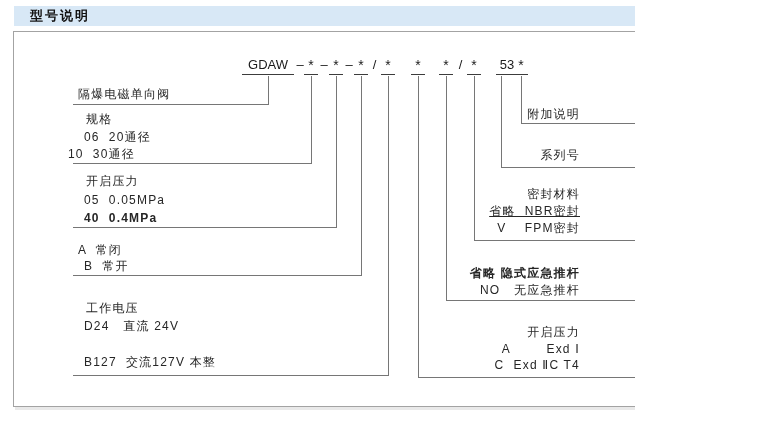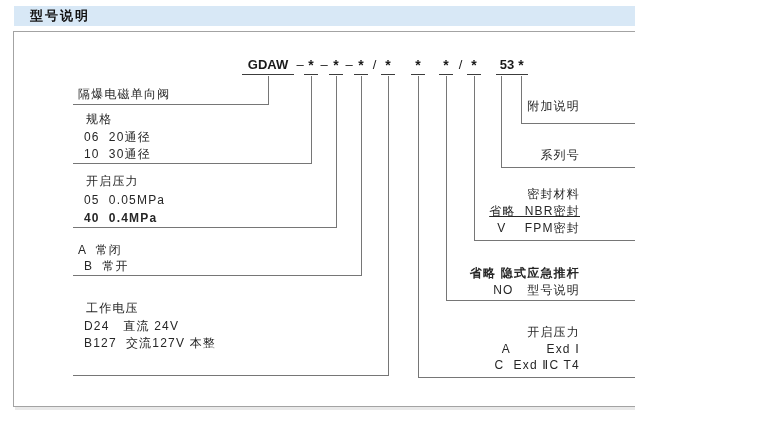--- a/index.html
+++ b/index.html
@@ -24,21 +24,21 @@
   }
   .frame{
     position:absolute;left:13px;top:31px;width:726px;height:374px;
     border:1px solid var(--border,#a3a3a3);background:#fff;
     box-shadow:2px 3px 0 #e9e9e9;
   }
   .tok{
     position:absolute;top:57px;height:17px;line-height:16px;
     text-align:center;font-size:13px;color:#1a1a1a;white-space:pre;
   }
-  .tok.u{border-bottom:1px solid var(--code_line,#3c3c3c);font-weight:bold;}
+  .tok.u{border-bottom:1px solid var(--code_line,#3c3c3c);}
   .tok.star{font-size:14px;}
   .conn{position:absolute;top:76px;}
   .conn.l{border-right:1px solid var(--line,#767676);border-bottom:1px solid var(--line,#767676);}
   .conn.r{border-left:1px solid var(--line,#767676);border-bottom:1px solid var(--line,#767676);}
   .lbl{
     position:absolute;height:14px;line-height:14px;font-size:12px;
     letter-spacing:1.2px;white-space:pre;color:var(--text,#262626);
   }
   .lbl.r{text-align:right;}
 </style>
@@ -78,41 +78,41 @@
   <div class="conn r" style="left:521px;width:176px;height:47px;"></div>
   <div class="conn r" style="left:501px;width:196px;height:91px;"></div>
   <div class="conn r" style="left:474px;width:223px;height:164px;"></div>
   <div class="conn r" style="left:446px;width:251px;height:224px;"></div>
   <div class="conn r" style="left:418px;width:279px;height:301px;"></div>
 
   <div class="lbl" style="left:78px;top:87px;">隔爆电磁单向阀</div>
 
   <div class="lbl" style="left:86px;top:112px;">规格</div>
   <div class="lbl" style="left:84px;top:130px;">06  20通径</div>
-  <div class="lbl" style="left:84px;top:147px;">10  30通径</div>
+  <div class="lbl" style="left:68px;top:147px;">10  30通径</div>
 
   <div class="lbl" style="left:86px;top:174px;">开启压力</div>
   <div class="lbl" style="left:84px;top:193px;">05  0.05MPa</div>
   <div class="lbl" style="left:84px;top:211px;font-weight:bold;">40  0.4MPa</div>
 
   <div class="lbl" style="left:78px;top:243px;">A  常闭</div>
   <div class="lbl" style="left:84px;top:259px;">B  常开</div>
 
   <div class="lbl" style="left:86px;top:301px;">工作电压</div>
   <div class="lbl" style="left:84px;top:319px;">D24   直流 24V</div>
-  <div class="lbl" style="left:84px;top:336px;">B127  交流127V 本整</div>
+  <div class="lbl" style="left:84px;top:355px;">B127  交流127V 本整</div>
 
-  <div class="lbl r" style="right:55px;top:99px;">附加说明</div>
+  <div class="lbl r" style="right:55px;top:107px;">附加说明</div>
 
   <div class="lbl r" style="right:55px;top:148px;">系列号</div>
 
   <div class="lbl r" style="right:55px;top:187px;">密封材料</div>
   <div class="lbl r" style="right:55px;top:204px;text-decoration:underline;">省略  NBR密封</div>
   <div class="lbl r" style="right:55px;top:221px;">V    FPM密封</div>
 
   <div class="lbl r" style="right:55px;top:266px;font-weight:bold;">省略 隐式应急推杆</div>
-  <div class="lbl r" style="right:55px;top:283px;">NO   型号说明</div>
+  <div class="lbl r" style="right:55px;top:283px;">NO   无应急推杆</div>
 
   <div class="lbl r" style="right:55px;top:325px;">开启压力</div>
   <div class="lbl r" style="right:55px;top:342px;">A        Exd Ⅰ</div>
   <div class="lbl r" style="right:55px;top:358px;">C  Exd ⅡC T4</div>
 
 </div>
 
 </body></html>

